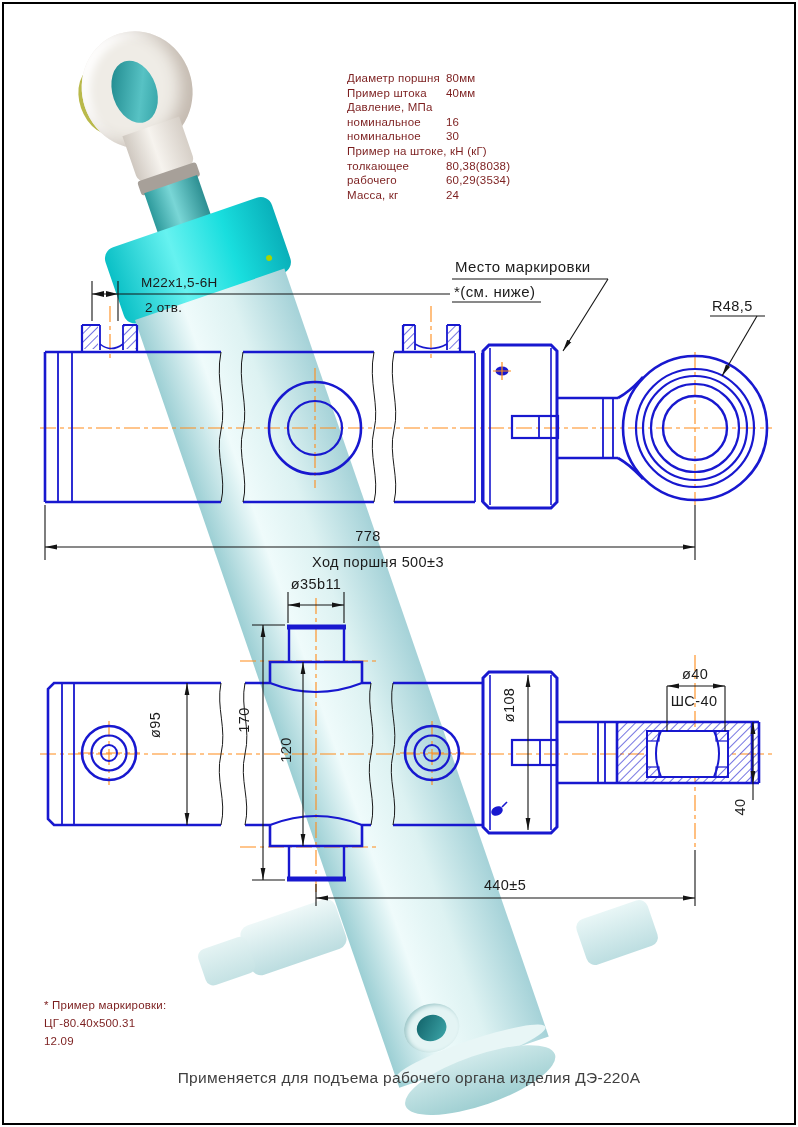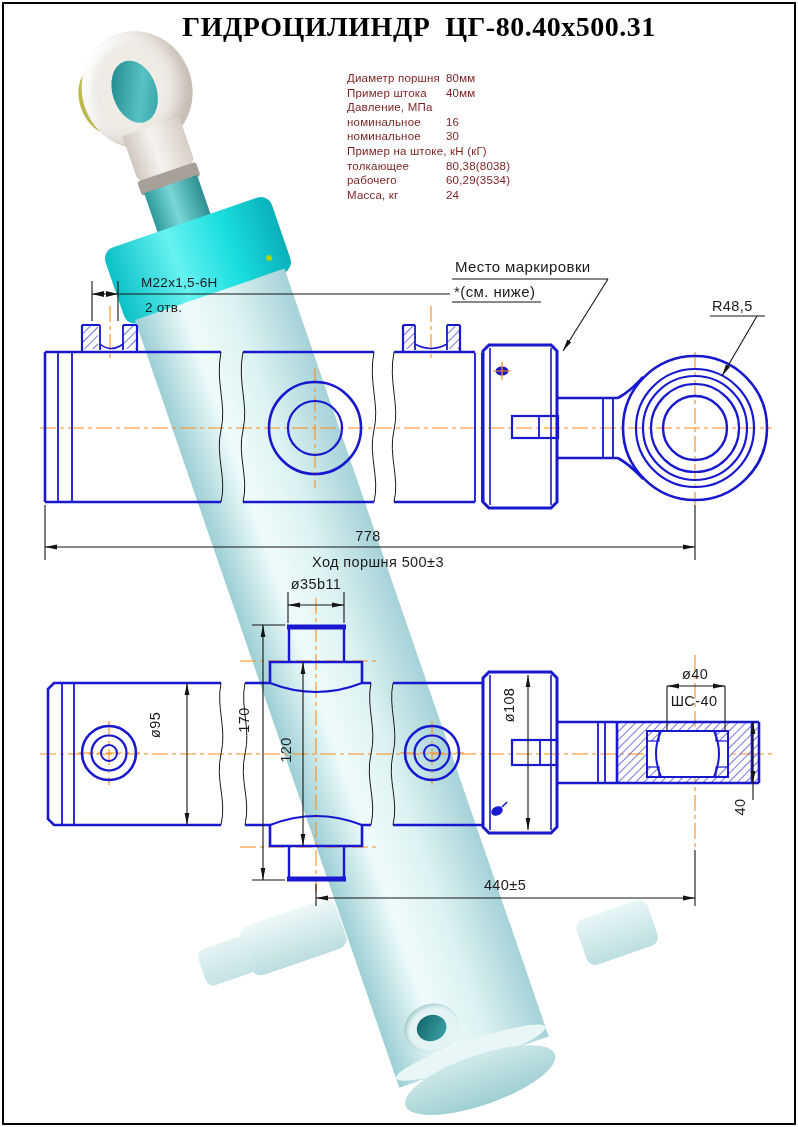--- a/index.html
+++ b/index.html
@@ -259,30 +259,35 @@
       <text class="t-dim" text-anchor="middle" transform="rotate(-90 249 720)" x="249" y="720">170</text>
       <text class="t-dim" text-anchor="middle" transform="rotate(-90 291 750)" x="291" y="750">120</text>
       <text class="t-dim" text-anchor="middle" transform="rotate(-90 514 705)" x="514" y="705">ø108</text>
       <text class="t-dim" x="695" y="679" text-anchor="middle">ø40</text>
       <text class="t-dim" x="694" y="706" text-anchor="middle">ШС-40</text>
       <text class="t-dim" text-anchor="middle" transform="rotate(-90 745 807)" x="745" y="807">40</text>
       <text class="t-dim" x="505" y="890" text-anchor="middle">440±5</text>
     </g>
   </svg>
 
-  <div class="title">ГИДРОЦИЛИНДР  ЦГ-80.40х500.31</div>
 
   <div class="specs">
     <div class="srow"><span class="sl">Диаметр поршня</span><span class="sv">80мм</span></div>
     <div class="srow"><span class="sl">Пример штока</span><span class="sv">40мм</span></div>
     <div class="srow"><span class="sl">Давление, МПа</span><span class="sv"></span></div>
     <div class="srow"><span class="sl">номинальное</span><span class="sv">16</span></div>
     <div class="srow"><span class="sl">номинальное</span><span class="sv">30</span></div>
     <div class="srow"><span class="sl">Пример на штоке, кН (кГ)</span><span class="sv"></span></div>
     <div class="srow"><span class="sl">толкающее</span><span class="sv">80,38(8038)</span></div>
     <div class="srow"><span class="sl">рабочего</span><span class="sv">60,29(3534)</span></div>
     <div class="srow"><span class="sl">Масса, кг</span><span class="sv">24</span></div>
   </div>
 
-
+  <div class="note">
+    <div>* Пример маркировки:</div>
+    <div>ЦГ-80.40х500.31</div>
+    <div>12.09</div>
+  </div>
+
+  <div class="footer">Применяется для подъема рабочего органа изделия ДЭ-220А</div>
 
   <div class="frame"></div>
 </div>
 
 </body></html>

